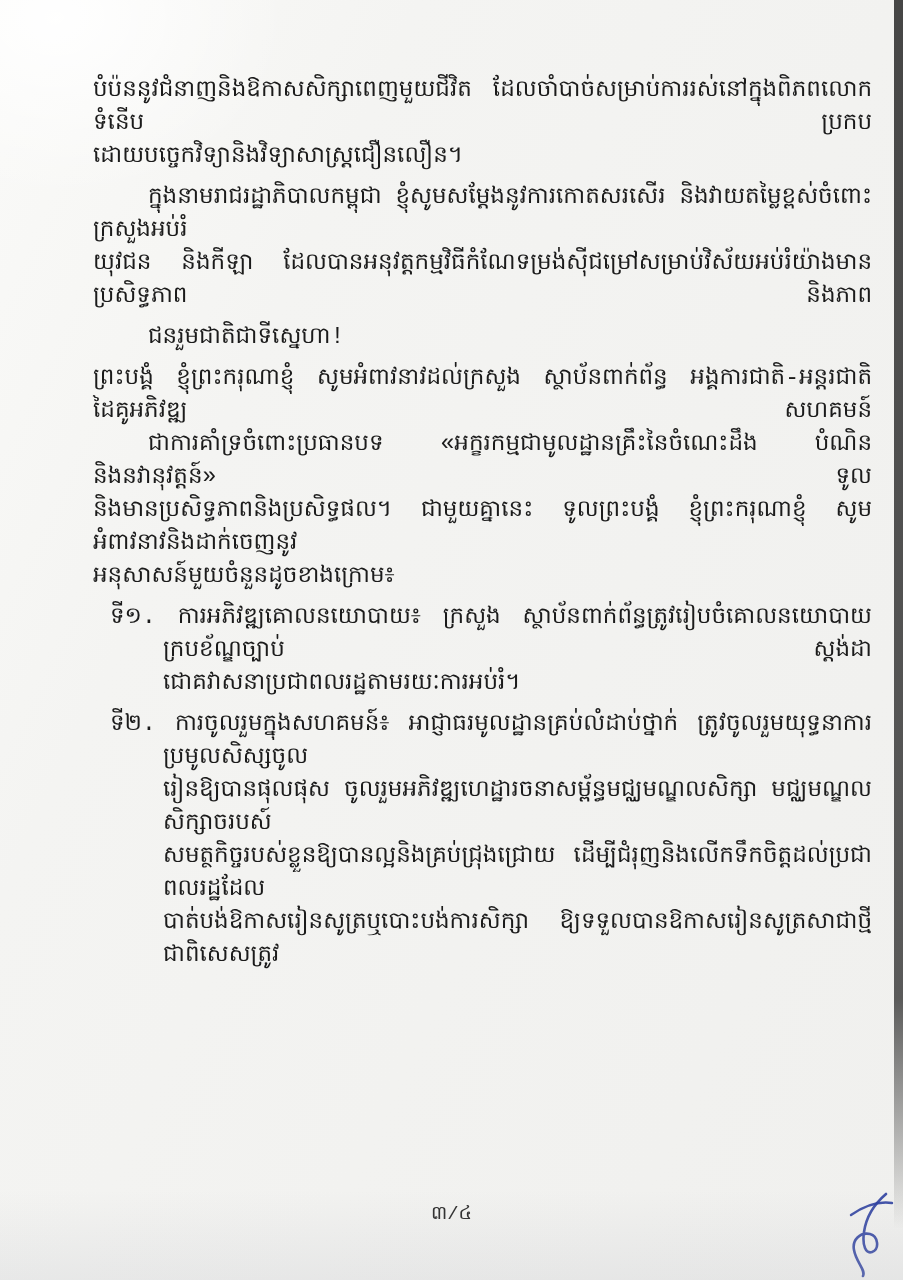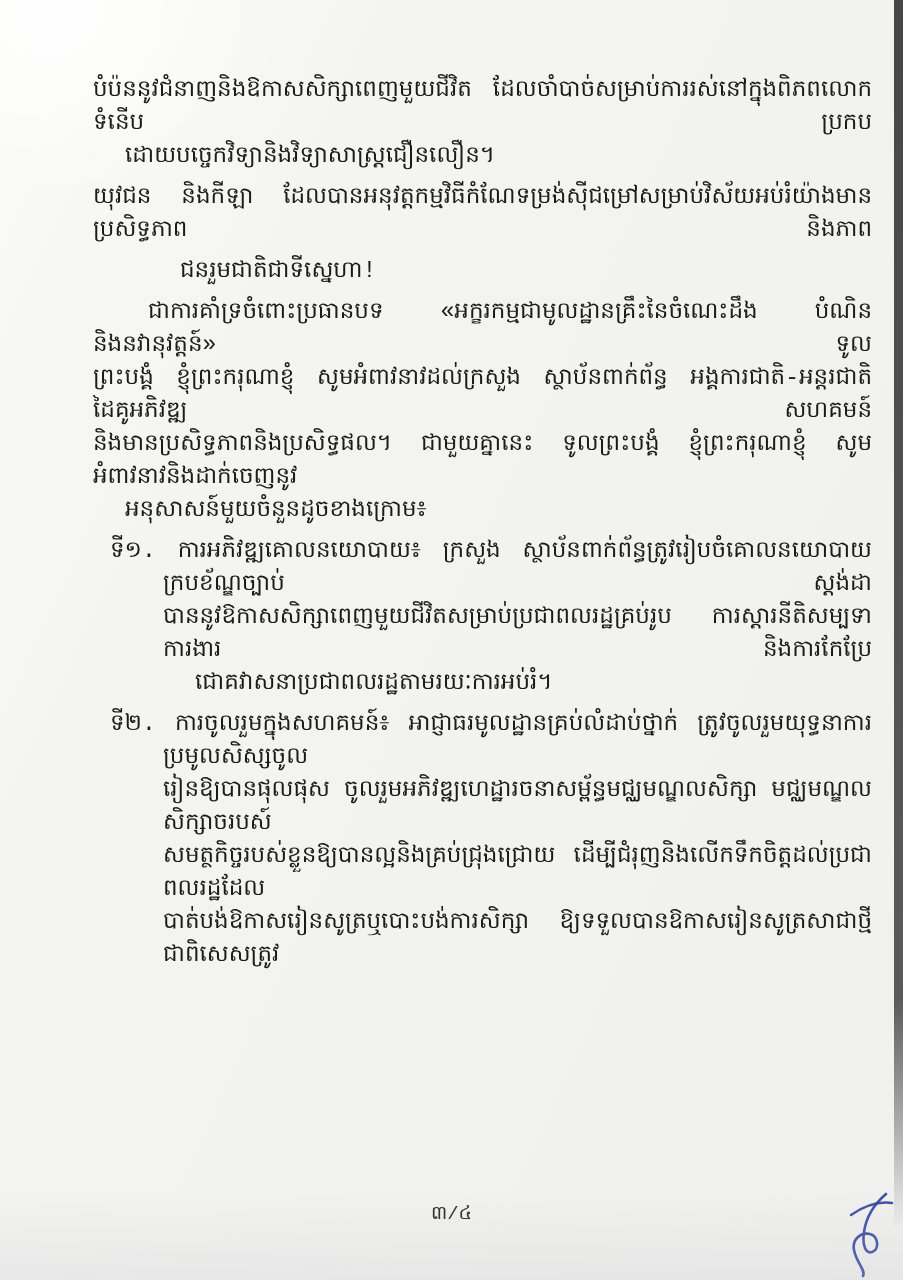--- a/index.html
+++ b/index.html
@@ -37,21 +37,21 @@
     line-height: 33px;
     color: #1b1b1b;
     letter-spacing: 0px;
   }
   .block { margin: 0 0 8px 0; }
   .line {
     text-align: justify;
     text-align-last: justify;
     white-space: normal;
   }
-  .line.last { text-align-last: start; margin-left: 32px; }
+  .line.last { text-align-last: start; }
   .block.paragraph .line.first { text-indent: 55px; }
   .block.salutation .line { text-align-last: start; text-indent: 55px; }
   .block.list_item { padding-left: 70px; }
   .block.list_item .line.first { text-indent: -53px; }
   .pagenum {
     position: absolute; left: 0; top: 1200px; width: 903px;
     text-align: center;
     font-size: 19px; color: #2a2a2a;
   }
   .signature {
@@ -63,34 +63,34 @@
 
 <div class="page">
   <div class="corner-light"></div>
 
   <main class="doc" id="doc-body">
       <div class="block continuation">
         <div class="line first">បំប៉ននូវជំនាញនិងឱកាសសិក្សាពេញមួយជីវិត ដែលចាំបាច់សម្រាប់ការរស់នៅក្នុងពិភពលោកទំនើប ប្រកប</div>
         <div class="line last">ដោយបច្ចេកវិទ្យានិងវិទ្យាសាស្ត្រជឿនលឿន។</div>
       </div>
       <div class="block paragraph">
+        <div class="line first">ក្នុងនាមរាជរដ្ឋាភិបាលកម្ពុជា ខ្ញុំសូមសម្តែងនូវការកោតសរសើរ និងវាយតម្លៃខ្ពស់ចំពោះក្រសួងអប់រំ</div>
         <div class="line">យុវជន និងកីឡា ដែលបានអនុវត្តកម្មវិធីកំណែទម្រង់ស៊ីជម្រៅសម្រាប់វិស័យអប់រំយ៉ាងមានប្រសិទ្ធភាព និងភាព</div>
       </div>
       <div class="block salutation">
         <div class="line first last">ជនរួមជាតិជាទីស្នេហា!</div>
       </div>
       <div class="block paragraph">
+        <div class="line">ព្រះបង្គំ ខ្ញុំព្រះករុណាខ្ញុំ សូមអំពាវនាវដល់ក្រសួង ស្ថាប័នពាក់ព័ន្ធ អង្គការជាតិ-អន្តរជាតិ ដៃគូអភិវឌ្ឍ សហគមន៍</div>
         <div class="line first">ជាការគាំទ្រចំពោះប្រធានបទ «អក្ខរកម្មជាមូលដ្ឋានគ្រឹះនៃចំណេះដឹង បំណិន និងនវានុវត្តន៍» ទូល</div>
-        <div class="line">ព្រះបង្គំ ខ្ញុំព្រះករុណាខ្ញុំ សូមអំពាវនាវដល់ក្រសួង ស្ថាប័នពាក់ព័ន្ធ អង្គការជាតិ-អន្តរជាតិ ដៃគូអភិវឌ្ឍ សហគមន៍</div>
         <div class="line">និងមានប្រសិទ្ធភាពនិងប្រសិទ្ធផល។ ជាមួយគ្នានេះ ទូលព្រះបង្គំ ខ្ញុំព្រះករុណាខ្ញុំ សូមអំពាវនាវនិងដាក់ចេញនូវ</div>
         <div class="line last">អនុសាសន៍មួយចំនួនដូចខាងក្រោម៖</div>
       </div>
       <div class="block list_item">
         <div class="line first">ទី១. ការអភិវឌ្ឍគោលនយោបាយ៖ ក្រសួង ស្ថាប័នពាក់ព័ន្ធត្រូវរៀបចំគោលនយោបាយ ក្របខ័ណ្ឌច្បាប់ ស្តង់ដា</div>
-        <div class="line">បាននូវឱកាសសិក្សាពេញមួយជីវិតសម្រាប់ប្រជាពលរដ្ឋគ្រប់រូប ការស្តារនីតិសម្បទាការងារ និងការកែប្រែ</div>
         <div class="line last">ជោគវាសនាប្រជាពលរដ្ឋតាមរយៈការអប់រំ។</div>
       </div>
       <div class="block list_item">
         <div class="line first">ទី២. ការចូលរួមក្នុងសហគមន៍៖ អាជ្ញាធរមូលដ្ឋានគ្រប់លំដាប់ថ្នាក់ ត្រូវចូលរួមយុទ្ធនាការប្រមូលសិស្សចូល</div>
         <div class="line">រៀនឱ្យបានផុលផុស ចូលរួមអភិវឌ្ឍហេដ្ឋារចនាសម្ព័ន្ធមជ្ឈមណ្ឌលសិក្សា មជ្ឈមណ្ឌលសិក្សាចរបស៍</div>
         <div class="line">សមត្ថកិច្ចរបស់ខ្លួនឱ្យបានល្អនិងគ្រប់ជ្រុងជ្រោយ ដើម្បីជំរុញនិងលើកទឹកចិត្តដល់ប្រជាពលរដ្ឋដែល</div>
         <div class="line">បាត់បង់ឱកាសរៀនសូត្រឬបោះបង់ការសិក្សា ឱ្យទទួលបានឱកាសរៀនសូត្រសាជាថ្មី ជាពិសេសត្រូវ</div>
       </div>
     </main>
 

